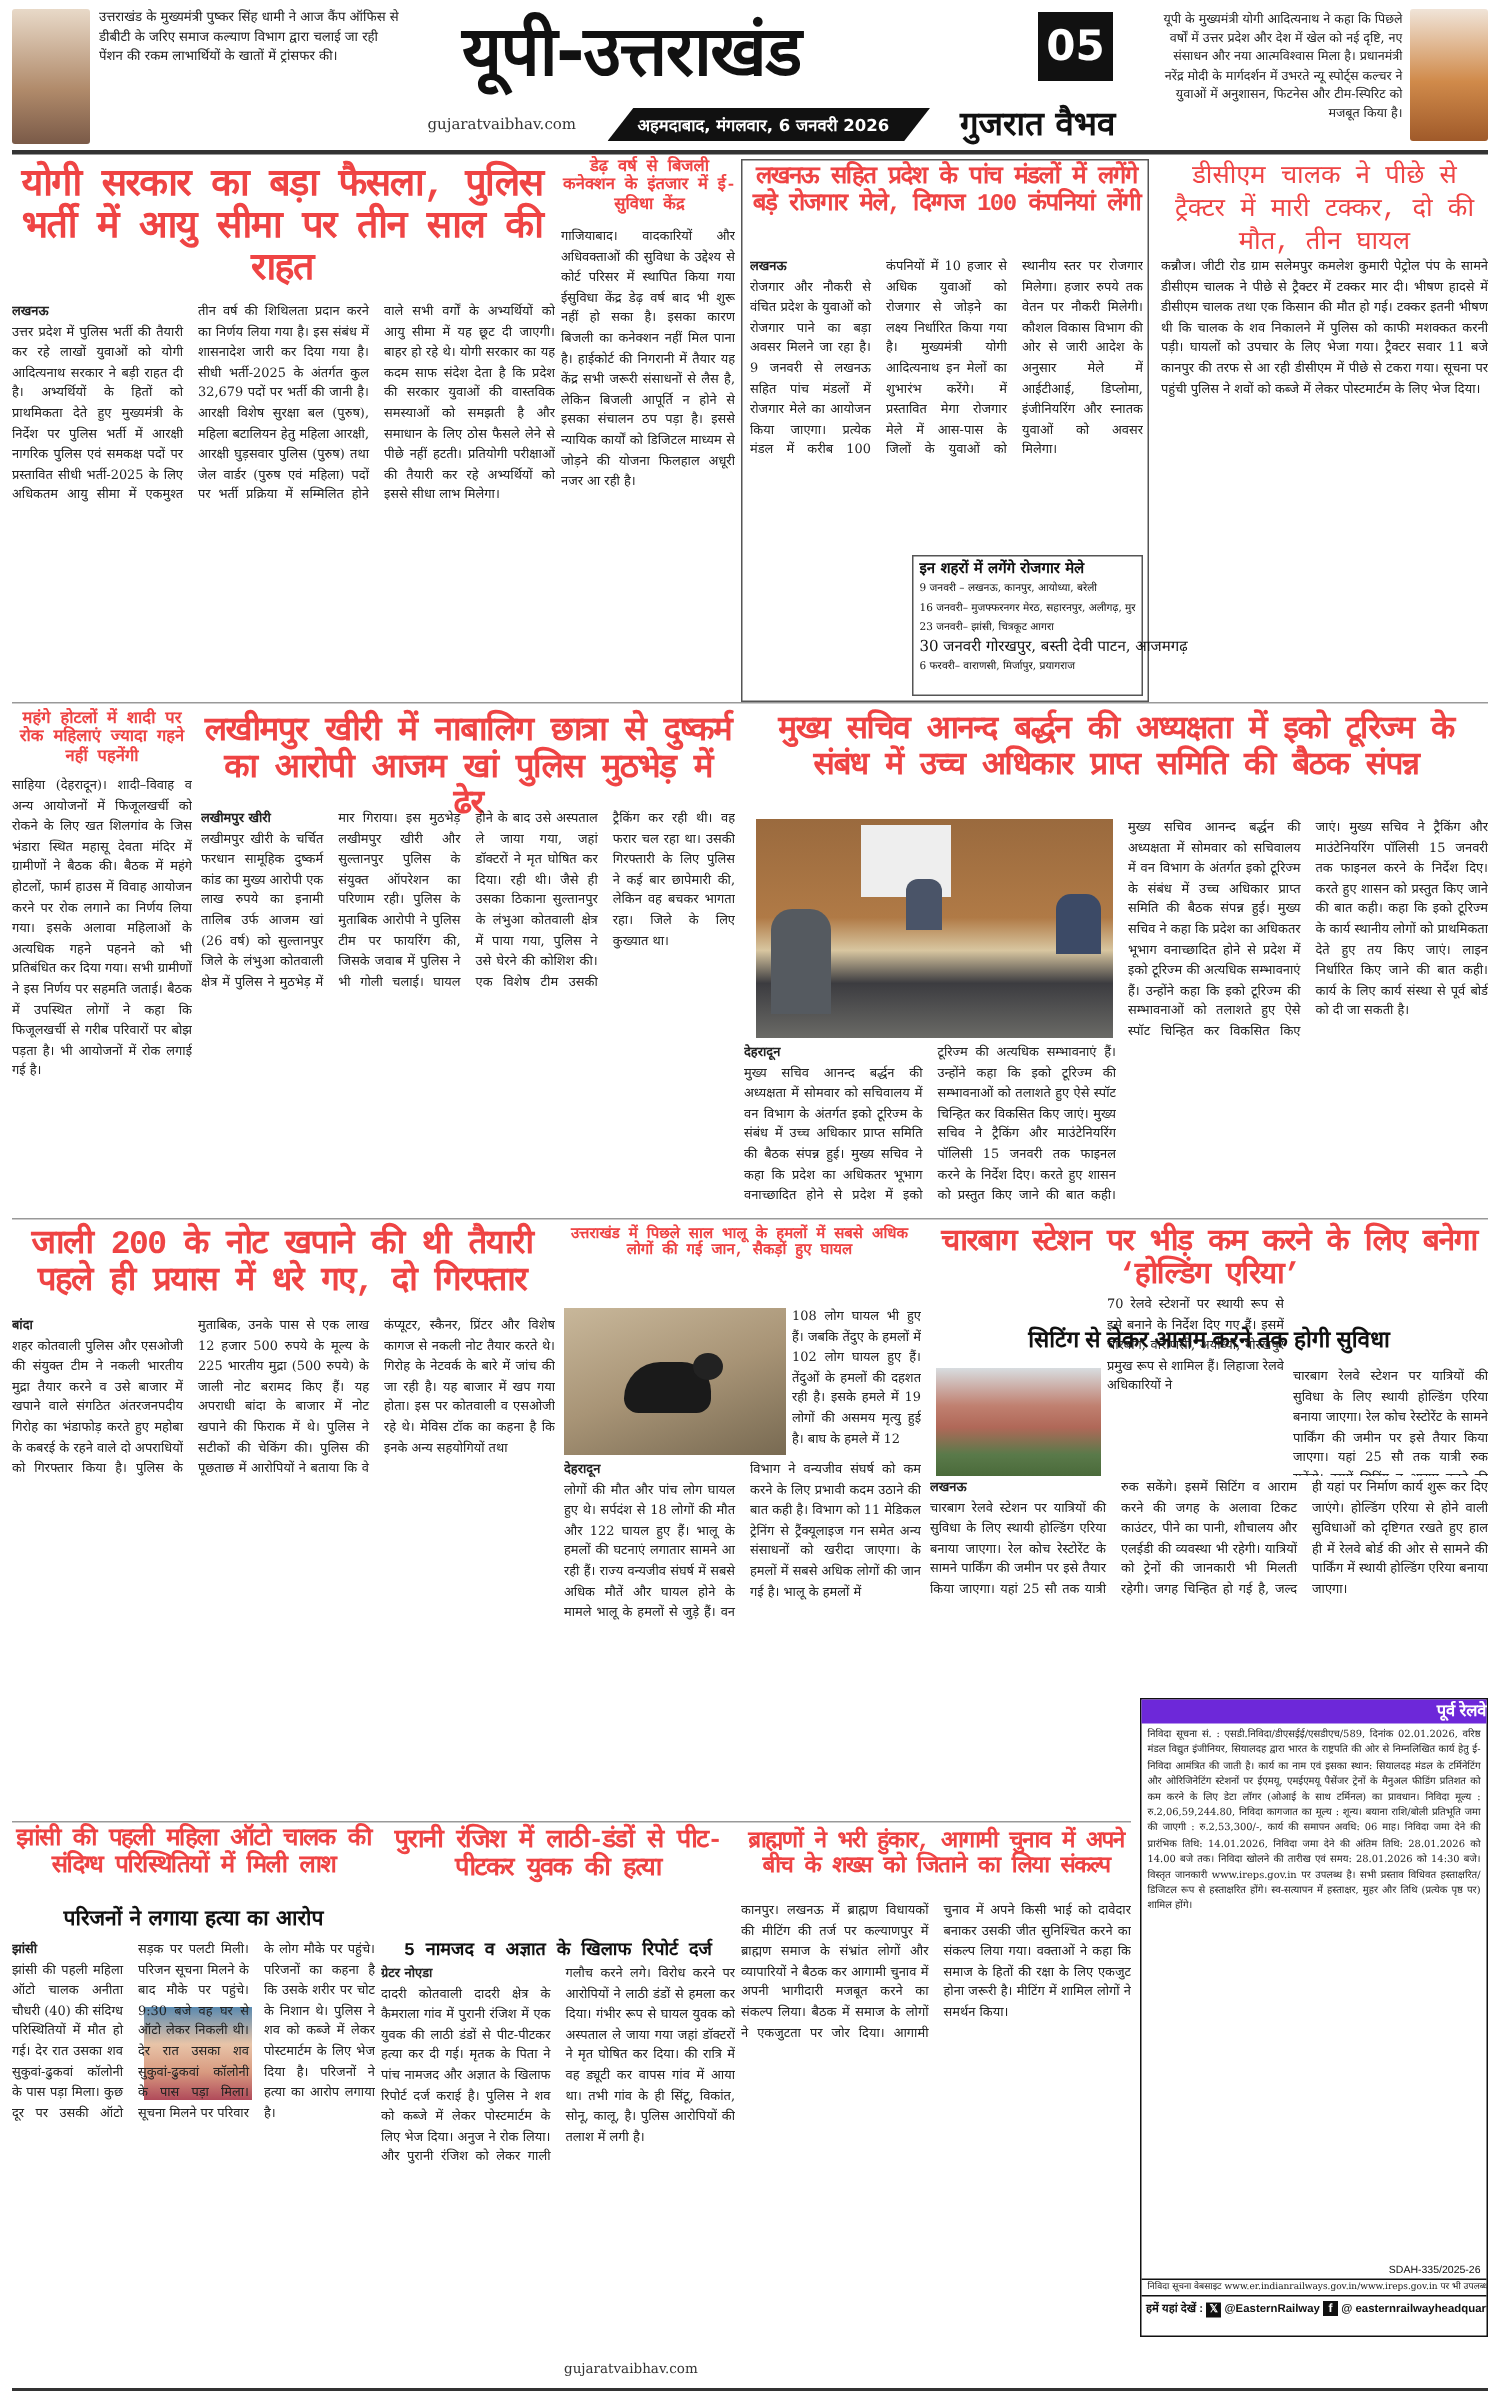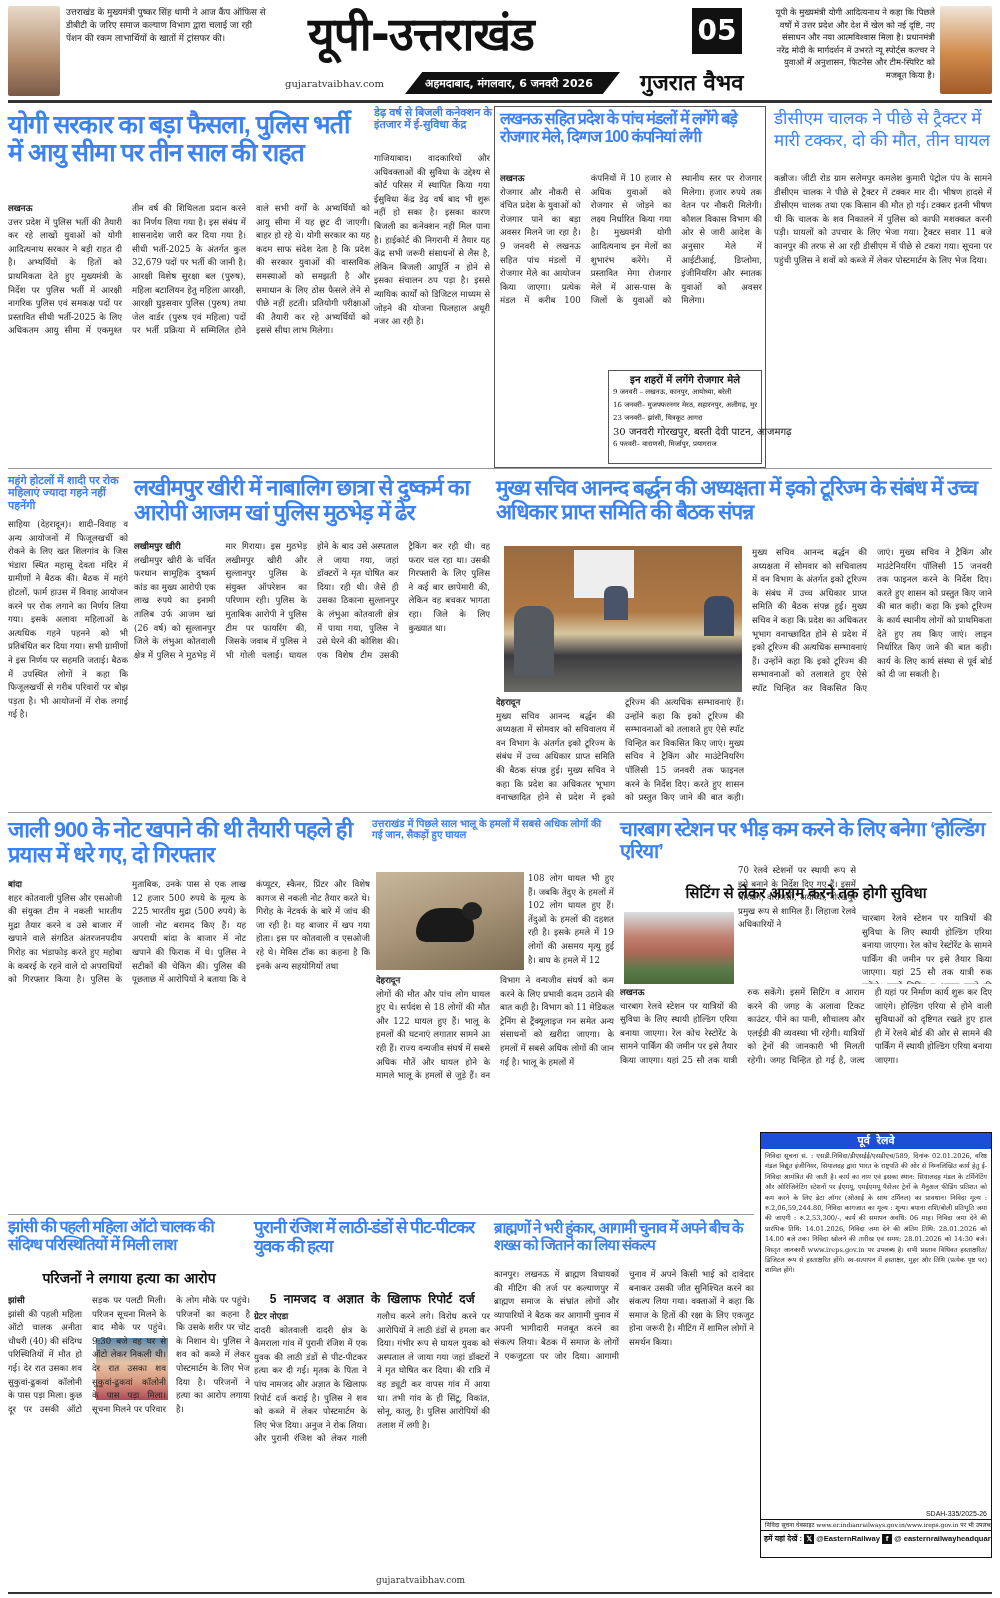--- a/index.html
+++ b/index.html
@@ -1,18 +1,18 @@
 <!DOCTYPE html>
 <html><head>
 <meta charset="utf-8">
 <style>
 *{box-sizing:border-box;margin:0;padding:0}
 body{width:1000px;height:1598px;background:#fff;font-family:"DejaVu Serif",serif;color:#111;position:relative;overflow:hidden}
 .abs{position:absolute}
-.hl{font-family:Liberation Sans, sans-serif;font-weight:bold;color:#3b82f6;line-height:1.12;letter-spacing:-1px}
+.hl{font-family:Liberation Mono, monospace;font-weight:bold;color:#ef4444;text-align:center;line-height:1.12;letter-spacing:-1px}
 .body{font-size:8.6px;line-height:13.6px;color:#222;text-align:justify;overflow:hidden}
 .cols3{column-count:3;column-gap:10px}
 .cols2{column-count:2;column-gap:10px}
 .cols4{column-count:4;column-gap:10px}
 .rule{background:#333}
 .dateline{font-weight:bold;display:block}
 .photo{background:#8a8a82;overflow:hidden}
 .boxed{border:1px solid #555}
 </style>
 </head>
@@ -43,21 +43,21 @@
 <div class="abs hl" style="left:374px;top:106px;width:118px;font-size:11px;letter-spacing:0">डेढ़ वर्ष से बिजली कनेक्शन के इंतजार में ई-सुविधा केंद्र</div>
 <div class="abs body" style="left:374px;top:152px;width:116px;height:312px">गाजियाबाद। वादकारियों और अधिवक्ताओं की सुविधा के उद्देश्य से कोर्ट परिसर में स्थापित किया गया ईसुविधा केंद्र डेढ़ वर्ष बाद भी शुरू नहीं हो सका है। इसका कारण बिजली का कनेक्शन नहीं मिल पाना है। हाईकोर्ट की निगरानी में तैयार यह केंद्र सभी जरूरी संसाधनों से लैस है, लेकिन बिजली आपूर्ति न होने से इसका संचालन ठप पड़ा है। इससे न्यायिक कार्यों को डिजिटल माध्यम से जोड़ने की योजना फिलहाल अधूरी नजर आ रही है।</div>
 
 <div class="abs boxed" style="left:494px;top:106px;width:272px;height:362px"></div>
 <div class="abs hl" style="left:500px;top:110px;width:262px;font-size:16px">लखनऊ सहित प्रदेश के पांच मंडलों में लगेंगे बड़े रोजगार मेले, दिग्गज 100 कंपनियां लेंगी</div>
 <div class="abs body cols3" style="left:500px;top:172px;width:262px;height:196px">
   <span class="dateline">लखनऊ</span>
   <span>रोजगार और नौकरी से वंचित प्रदेश के युवाओं को रोजगार पाने का बड़ा अवसर मिलने जा रहा है। 9 जनवरी से लखनऊ सहित पांच मंडलों में रोजगार मेले का आयोजन किया जाएगा। प्रत्येक मंडल में करीब 100 कंपनियों में 10 हजार से अधिक युवाओं को रोजगार से जोड़ने का लक्ष्य निर्धारित किया गया है। मुख्यमंत्री योगी आदित्यनाथ इन मेलों का शुभारंभ करेंगे। में प्रस्तावित मेगा रोजगार मेले में आस-पास के जिलों के युवाओं को स्थानीय स्तर पर रोजगार मिलेगा। हजार रुपये तक वेतन पर नौकरी मिलेगी। कौशल विकास विभाग की ओर से जारी आदेश के अनुसार मेले में आईटीआई, डिप्लोमा, इंजीनियरिंग और स्नातक युवाओं को अवसर मिलेगा।</span>
 </div>
 <div class="abs boxed" style="left:608px;top:370px;width:154px;height:94px;padding:2px 4px">
-  <div style="font-family:'DejaVu Sans',sans-serif;font-weight:bold;font-size:10px;line-height:13px;text-align:center">इन शहरों में लगेंगे रोजगार मेले</div>
+  <div style="font-family:'DejaVu Sans',sans-serif;font-weight:bold;font-size:10px;line-height:13px;text-align:left">इन शहरों में लगेंगे रोजगार मेले</div>
   <div style="font-size:7px;line-height:13px;white-space:nowrap">9 जनवरी – लखनऊ, कानपुर, आयोध्या, बरेली</div>
   <div style="font-size:7px;line-height:13px;white-space:nowrap;overflow:hidden">16 जनवरी– मुजफ्फरनगर मेरठ, सहारनपुर, अलीगढ़, मुरादाबाद</div>
   <div style="font-size:7px;line-height:13px;white-space:nowrap">23 जनवरी– झांसी, चित्रकूट आगरा</div>
   <div style="font-size:10px;line-height:13px;white-space:nowrap">30 जनवरी गोरखपुर, बस्ती देवी पाटन, आजमगढ़</div>
   <div style="font-size:7px;line-height:13px;white-space:nowrap">6 फरवरी– वाराणसी, मिर्जापुर, प्रयागराज</div>
 </div>
 
 <div class="abs hl" style="left:774px;top:108px;width:218px;font-size:17px;line-height:22px;letter-spacing:0;font-weight:normal">डीसीएम चालक ने पीछे से ट्रैक्टर में मारी टक्कर, दो की मौत, तीन घायल</div>
 <div class="abs body" style="left:774px;top:172px;width:218px;height:292px">कन्नौज। जीटी रोड ग्राम सलेमपुर कमलेश कुमारी पेट्रोल पंप के सामने डीसीएम चालक ने पीछे से ट्रैक्टर में टक्कर मार दी। भीषण हादसे में डीसीएम चालक तथा एक किसान की मौत हो गई। टक्कर इतनी भीषण थी कि चालक के शव निकालने में पुलिस को काफी मशक्कत करनी पड़ी। घायलों को उपचार के लिए भेजा गया। ट्रैक्टर सवार 11 बजे कानपुर की तरफ से आ रही डीसीएम में पीछे से टकरा गया। सूचना पर पहुंची पुलिस ने शवों को कब्जे में लेकर पोस्टमार्टम के लिए भेज दिया।</div>
 
@@ -80,21 +80,21 @@
   <div style="position:absolute;left:200px;top:50px;width:30px;height:40px;background:#3c4a66;border-radius:10px 10px 0 0"></div>
 </div>
 <div class="abs body cols2" style="left:496px;top:696px;width:248px;height:112px">
   <span class="dateline">देहरादून</span>
   <span>मुख्य सचिव आनन्द बर्द्धन की अध्यक्षता में सोमवार को सचिवालय में वन विभाग के अंतर्गत इको टूरिज्म के संबंध में उच्च अधिकार प्राप्त समिति की बैठक संपन्न हुई। मुख्य सचिव ने कहा कि प्रदेश का अधिकतर भूभाग वनाच्छादित होने से प्रदेश में इको टूरिज्म की अत्यधिक सम्भावनाएं हैं। उन्होंने कहा कि इको टूरिज्म की सम्भावनाओं को तलाशते हुए ऐसे स्पॉट चिन्हित कर विकसित किए जाएं। मुख्य सचिव ने ट्रैकिंग और माउंटेनियरिंग पॉलिसी 15 जनवरी तक फाइनल करने के निर्देश दिए। करते हुए शासन को प्रस्तुत किए जाने की बात कही। कहा कि इको टूरिज्म के कार्य स्थानीय लोगों को प्राथमिकता देते हुए तय किए जाएं। लाइन निर्धारित किए जाने की बात कही। कार्य के लिए कार्य संस्था से पूर्व बोर्ड को दी जा सकती है।</span>
 </div>
 <div class="abs body cols2" style="left:752px;top:546px;width:240px;height:262px">मुख्य सचिव आनन्द बर्द्धन की अध्यक्षता में सोमवार को सचिवालय में वन विभाग के अंतर्गत इको टूरिज्म के संबंध में उच्च अधिकार प्राप्त समिति की बैठक संपन्न हुई। मुख्य सचिव ने कहा कि प्रदेश का अधिकतर भूभाग वनाच्छादित होने से प्रदेश में इको टूरिज्म की अत्यधिक सम्भावनाएं हैं। उन्होंने कहा कि इको टूरिज्म की सम्भावनाओं को तलाशते हुए ऐसे स्पॉट चिन्हित कर विकसित किए जाएं। मुख्य सचिव ने ट्रैकिंग और माउंटेनियरिंग पॉलिसी 15 जनवरी तक फाइनल करने के निर्देश दिए। करते हुए शासन को प्रस्तुत किए जाने की बात कही। कहा कि इको टूरिज्म के कार्य स्थानीय लोगों को प्राथमिकता देते हुए तय किए जाएं। लाइन निर्धारित किए जाने की बात कही। कार्य के लिए कार्य संस्था से पूर्व बोर्ड को दी जा सकती है।</div>
 
 <div class="abs" style="left:8px;top:812px;width:984px;height:1px;background:#999"></div>
 
-<div class="abs hl" style="left:8px;top:818px;width:360px;font-size:22px">जाली 900 के नोट खपाने की थी तैयारी पहले ही प्रयास में धरे गए, दो गिरफ्तार</div>
+<div class="abs hl" style="left:8px;top:818px;width:360px;font-size:22px">जाली 200 के नोट खपाने की थी तैयारी पहले ही प्रयास में धरे गए, दो गिरफ्तार</div>
 <div class="abs body cols3" style="left:8px;top:878px;width:362px;height:330px">
   <span class="dateline">बांदा</span>
   <span>शहर कोतवाली पुलिस और एसओजी की संयुक्त टीम ने नकली भारतीय मुद्रा तैयार करने व उसे बाजार में खपाने वाले संगठित अंतरजनपदीय गिरोह का भंडाफोड़ करते हुए महोबा के कबरई के रहने वाले दो अपराधियों को गिरफ्तार किया है। पुलिस के मुताबिक, उनके पास से एक लाख 12 हजार 500 रुपये के मूल्य के 225 भारतीय मुद्रा (500 रुपये) के जाली नोट बरामद किए हैं। यह अपराधी बांदा के बाजार में नोट खपाने की फिराक में थे। पुलिस ने सटीकों की चेकिंग की। पुलिस की पूछताछ में आरोपियों ने बताया कि वे कंप्यूटर, स्कैनर, प्रिंटर और विशेष कागज से नकली नोट तैयार करते थे। गिरोह के नेटवर्क के बारे में जांच की जा रही है। यह बाजार में खप गया होता। इस पर कोतवाली व एसओजी रहे थे। मेविस टॉक का कहना है कि इनके अन्य सहयोगियों तथा</span>
 </div>
 
 <div class="abs hl" style="left:372px;top:818px;width:242px;font-size:10px;letter-spacing:0">उत्तराखंड में पिछले साल भालू के हमलों में सबसे अधिक लोगों की गई जान, सैकड़ों हुए घायल</div>
 <div class="abs photo" style="left:376px;top:872px;width:148px;height:98px;background:linear-gradient(160deg,#c8b79a,#a89476 50%,#786a52)">
   <div style="position:absolute;left:40px;top:36px;width:58px;height:34px;background:#1a1a1a;border-radius:30px 24px 12px 12px"></div>
   <div style="position:absolute;left:86px;top:30px;width:20px;height:18px;background:#222;border-radius:50%"></div>
 </div>
@@ -108,21 +108,21 @@
 <div class="abs" style="left:620px;top:882px;width:372px;text-align:center;font-family:Liberation Sans, sans-serif;font-weight:bold;font-size:15px">सिटिंग से लेकर आराम करने तक होगी सुविधा</div>
 <div class="abs photo" style="left:624px;top:912px;width:110px;height:72px;background:linear-gradient(180deg,#d8dde0 0%,#c08070 35%,#b06858 55%,#5a7a4a 80%,#4a6a3a)"></div>
 <div class="abs body" style="left:738px;top:864px;width:118px;height:72px">70 रेलवे स्टेशनों पर स्थायी रूप से इसे बनाने के निर्देश दिए गए हैं। इसमें चारबाग, वाराणसी, अयोध्या, गोरखपुर प्रमुख रूप से शामिल हैं। लिहाजा रेलवे अधिकारियों ने</div>
 <div class="abs body cols3" style="left:620px;top:986px;width:372px;height:142px">
   <span class="dateline">लखनऊ</span>
   <span>चारबाग रेलवे स्टेशन पर यात्रियों की सुविधा के लिए स्थायी होल्डिंग एरिया बनाया जाएगा। रेल कोच रेस्टोरेंट के सामने पार्किंग की जमीन पर इसे तैयार किया जाएगा। यहां 25 सौ तक यात्री रुक सकेंगे। इसमें सिटिंग व आराम करने की जगह के अलावा टिकट काउंटर, पीने का पानी, शौचालय और एलईडी की व्यवस्था भी रहेगी। यात्रियों को ट्रेनों की जानकारी भी मिलती रहेगी। जगह चिन्हित हो गई है, जल्द ही यहां पर निर्माण कार्य शुरू कर दिए जाएंगे। होल्डिंग एरिया से होने वाली सुविधाओं को दृष्टिगत रखते हुए हाल ही में रेलवे बोर्ड की ओर से सामने की पार्किंग में स्थायी होल्डिंग एरिया बनाया जाएगा।</span>
 </div>
 <div class="abs body" style="left:862px;top:912px;width:130px;height:72px">चारबाग रेलवे स्टेशन पर यात्रियों की सुविधा के लिए स्थायी होल्डिंग एरिया बनाया जाएगा। रेल कोच रेस्टोरेंट के सामने पार्किंग की जमीन पर इसे तैयार किया जाएगा। यहां 25 सौ तक यात्री रुक सकेंगे। इसमें सिटिंग व आराम करने की जगह के अलावा टिकट काउंटर, पीने का पानी, शौचालय और एलईडी की व्यवस्था भी रहेगी। यात्रियों को ट्रेनों की जानकारी भी मिलती रहेगी। जगह चिन्हित हो गई है, जल्द ही यहां पर निर्माण कार्य शुरू कर दिए जाएंगे। होल्डिंग एरिया से होने वाली सुविधाओं को दृष्टिगत रखते हुए हाल ही में रेलवे बोर्ड की ओर से सामने की पार्किंग में स्थायी होल्डिंग एरिया बनाया जाएगा।</div>
 
 <div class="abs" style="left:760px;top:1132px;width:232px;height:426px;border:1px solid #111">
-  <div style="background:#1d4ed8;color:#fff;text-align:center;font-family:Liberation Mono, monospace;font-weight:bold;font-size:11px;line-height:16px">पूर्व रेलवे</div>
+  <div style="background:#6d28d9;color:#fff;text-align:right;font-family:Liberation Serif, serif;font-weight:bold;font-size:11px;line-height:16px">पूर्व रेलवे</div>
   <div class="body" style="padding:2px 4px;font-size:6.6px;line-height:10.4px;height:360px">निविदा सूचना सं. : एसडी.निविदा/डीएसईई/एसडीएच/589, दिनांक 02.01.2026, वरिष्ठ मंडल विद्युत इंजीनियर, सियालदह द्वारा भारत के राष्ट्रपति की ओर से निम्नलिखित कार्य हेतु ई-निविदा आमंत्रित की जाती है। कार्य का नाम एवं इसका स्थान: सियालदह मंडल के टर्मिनेटिंग और ओरिजिनेटिंग स्टेशनों पर ईएमयू, एमईएमयू पैसेंजर ट्रेनों के मैनुअल फीडिंग प्रतिशत को कम करने के लिए डेटा लॉगर (ओआई के साथ टर्मिनल) का प्रावधान। निविदा मूल्य : रु.2,06,59,244.80, निविदा कागजात का मूल्य : शून्य। बयाना राशि/बोली प्रतिभूति जमा की जाएगी : रु.2,53,300/-, कार्य की समापन अवधि: 06 माह। निविदा जमा देने की प्रारंभिक तिथि: 14.01.2026, निविदा जमा देने की अंतिम तिथि: 28.01.2026 को 14.00 बजे तक। निविदा खोलने की तारीख एवं समय: 28.01.2026 को 14:30 बजे। विस्तृत जानकारी www.ireps.gov.in पर उपलब्ध है। सभी प्रस्ताव विधिवत हस्ताक्षरित/डिजिटल रूप से हस्ताक्षरित होंगे। स्व-सत्यापन में हस्ताक्षर, मुहर और तिथि (प्रत्येक पृष्ठ पर) शामिल होंगे।</div>
   <div style="text-align:right;font-family:'Liberation Sans',sans-serif;font-size:7px;padding:0 4px;line-height:10px">SDAH-335/2025-26</div>
   <div style="font-size:6px;padding:0 4px;line-height:10px;white-space:nowrap;overflow:hidden;border-top:1px solid #111">निविदा सूचना वेबसाइट www.er.indianrailways.gov.in/www.ireps.gov.in पर भी उपलब्ध है</div>
   <div style="border-top:1px solid #111;font-family:'Liberation Sans',sans-serif;font-weight:bold;font-size:7.6px;line-height:16px;padding:0 3px;white-space:nowrap;overflow:hidden">
     <span>हमें यहां देखें :</span>
     <span style="display:inline-block;background:#111;color:#fff;width:10px;text-align:center;font-size:7px;line-height:10px">𝕏</span>
     <span>@EasternRailway</span>
     <span style="display:inline-block;background:#111;color:#fff;width:10px;text-align:center;font-size:8px;line-height:10px">f</span>
     <span>@ easternrailwayheadquarter</span>
   </div>

